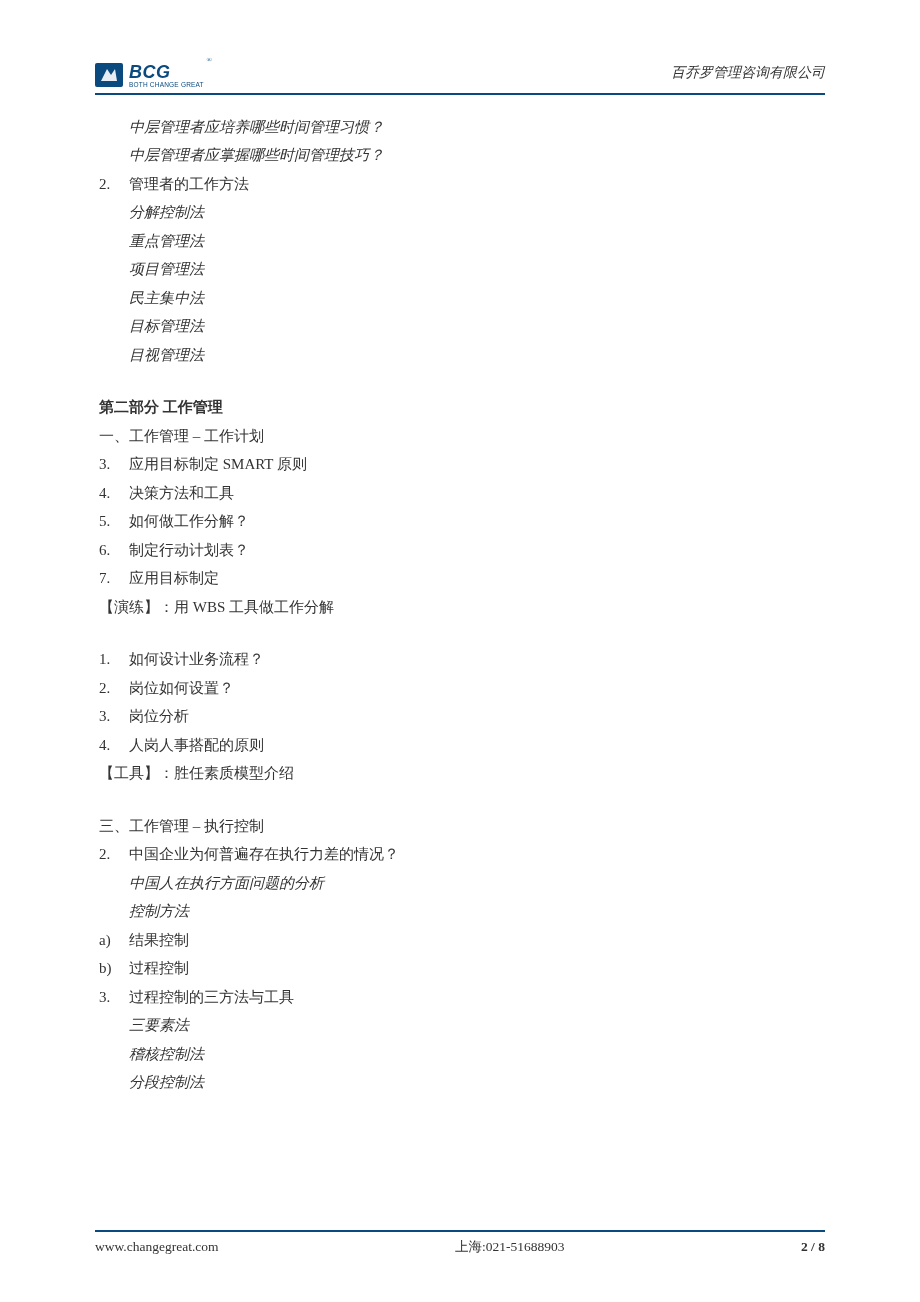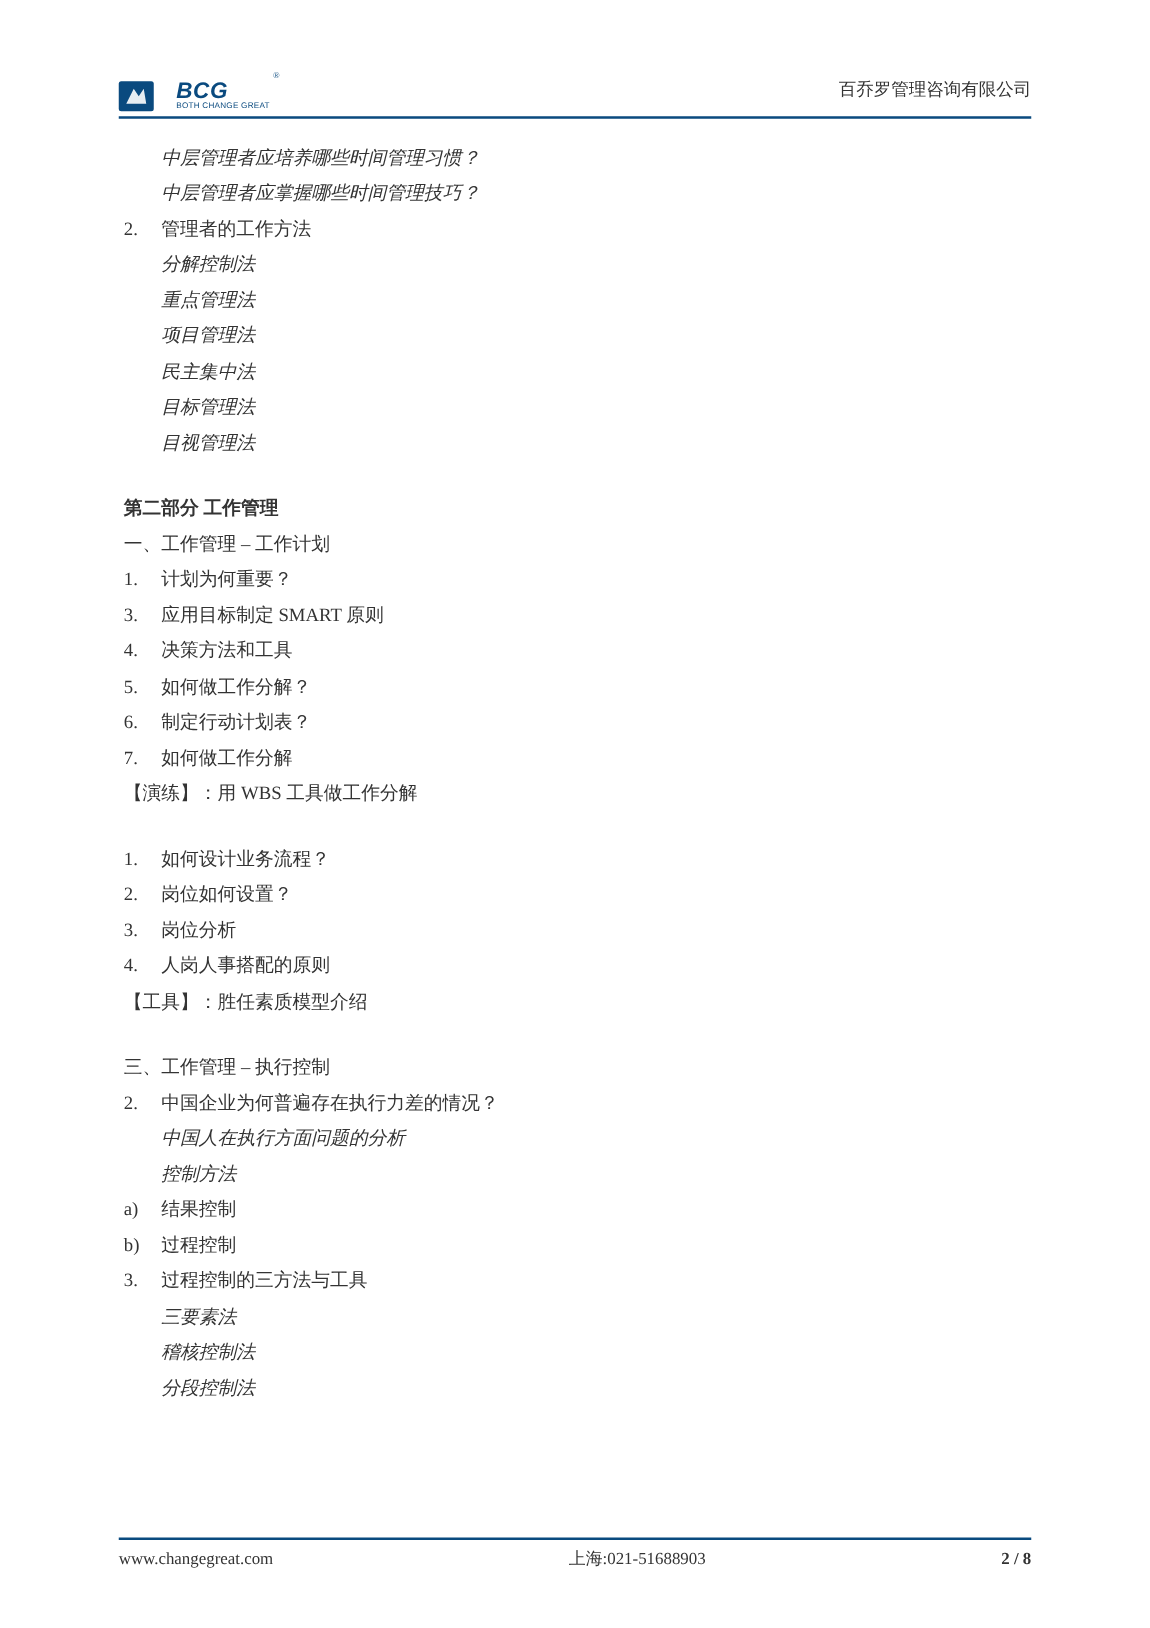--- a/index.html
+++ b/index.html
@@ -19,22 +19,22 @@
   .header {
     display: flex;
     justify-content: space-between;
     align-items: flex-end;
     border-bottom: 2.5px solid #0a4a7f;
     padding-bottom: 4px;
     margin-bottom: 18px;
   }
   .logo-block {
     display: flex;
-    align-items: flex-end;
-    gap: 18px;
+    align-items: flex-start;
+    gap: 6px;
   }
   .logo-mark {
     width: 28px;
     height: 24px;
     background: #0a4a7f;
     display: flex;
     align-items: center;
     justify-content: center;
     border-radius: 2px;
   }
@@ -64,20 +64,21 @@
     font-family: Arial, sans-serif;
     font-size: 6.5px;
     color: #0a4a7f;
     letter-spacing: 0.2px;
     margin-top: 1px;
   }
   .company {
     font-size: 14px;
     color: #333;
     padding-bottom: 2px;
+    font-style: italic;
   }
   .content {
     padding-left: 4px;
   }
   .indent-1 { padding-left: 30px; font-style: italic; }
   .num-item { padding-left: 0; }
   .num-item .num {
     display: inline-block;
     min-width: 30px;
   }
@@ -136,26 +137,25 @@
     <div class="indent-1">分解控制法</div>
     <div class="indent-1">重点管理法</div>
     <div class="indent-1">项目管理法</div>
     <div class="indent-1">民主集中法</div>
     <div class="indent-1">目标管理法</div>
     <div class="indent-1">目视管理法</div>
 
     <div class="section-head">第二部分  工作管理</div>
 
     <div>一、工作管理  –  工作计划</div>
-    <div class="num-item"><span class="num">1.</span><span>计划为何重要？</span></div>
     <div class="num-item"><span class="num">3.</span><span>应用目标制定 SMART 原则</span></div>
     <div class="num-item"><span class="num">4.</span><span>决策方法和工具</span></div>
     <div class="num-item"><span class="num">5.</span><span>如何做工作分解？</span></div>
     <div class="num-item"><span class="num">6.</span><span>制定行动计划表？</span></div>
-    <div class="num-item"><span class="num">7.</span><span>如何做工作分解</span></div>
+    <div class="num-item"><span class="num">7.</span><span>应用目标制定</span></div>
     <div class="bracket">【演练】：用 WBS 工具做工作分解</div>
 
     <div class="gap-sm"></div>
 
     <div class="num-item"><span class="num">1.</span><span>如何设计业务流程？</span></div>
     <div class="num-item"><span class="num">2.</span><span>岗位如何设置？</span></div>
     <div class="num-item"><span class="num">3.</span><span>岗位分析</span></div>
     <div class="num-item"><span class="num">4.</span><span>人岗人事搭配的原则</span></div>
     <div class="bracket">【工具】：胜任素质模型介绍</div>
 

